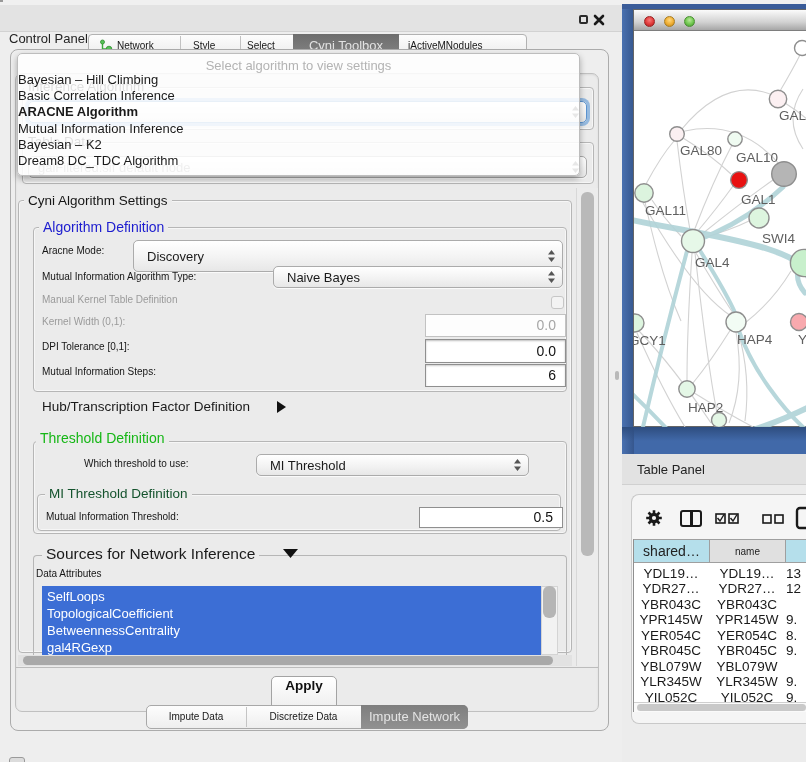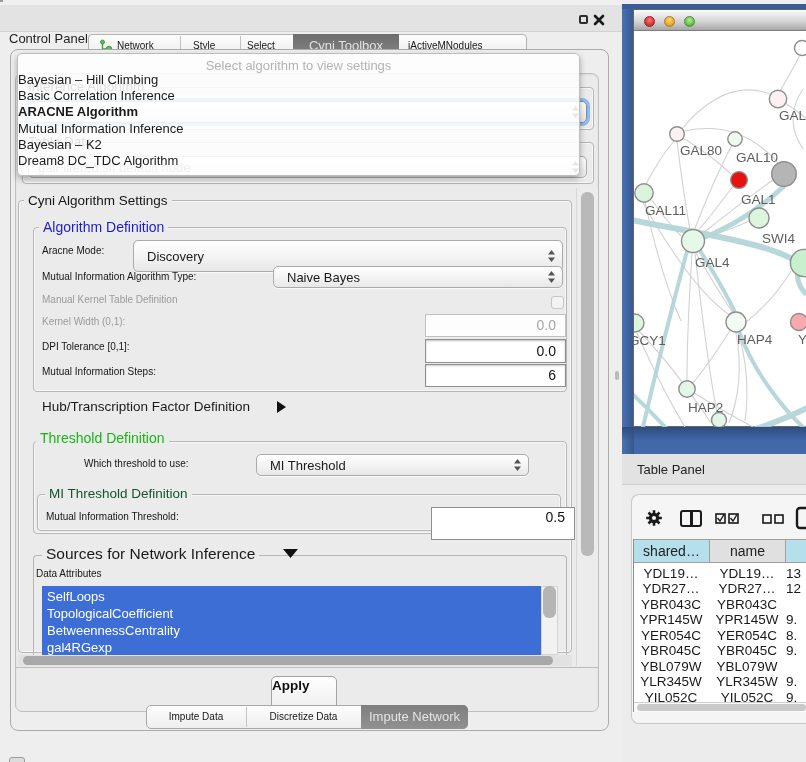--- a/index.html
+++ b/index.html
@@ -117,42 +117,42 @@
 <div class="abs b13" style="left:84px;top:458px;">Which threshold to use:</div>
 <div class="combo" style="left:256px;top:454px;width:273px;height:22px;">
   <span class="ct">MI Threshold</span>
   <svg class="arr" width="9" height="14" viewBox="0 0 9 14">
         <path d="M4.5 1 L8 5.4 L1 5.4 Z M4.5 13 L8 8.6 L1 8.6 Z" fill="#555"></path>
       </svg>
 </div>
 <div class="grp" style="left:37px;top:494px;width:524px;height:37px;"></div>
 <div class="grplbl" style="left:45px;top:487px;color:#14532d;">MI Threshold Definition</div>
 <div class="abs b13" style="left:46px;top:511px;">Mutual Information Threshold:</div>
-<div class="field" style="left:431px;top:507px;width:144px;height:33px;line-height:19px;">0.5</div>
+<div class="field" style="left:419px;top:507px;width:144px;height:21px;line-height:19px;">0.5</div>
 
 <div class="grp" style="left:33px;top:555px;width:534px;height:100px;border-bottom:none;border-radius:4px 4px 0 0;box-shadow:none;"></div>
 <div class="grplbl" style="left:42px;top:546px;color:#1a1a1a;font-size:15.5px;font-weight:normal;line-height:15px;">Sources for Network Inference</div>
 <svg class="abs" style="left:282px;top:547px;" width="17" height="12" viewBox="0 0 17 12">
       <path d="M1 2 L16 2 L8.5 11 Z" fill="#111"></path>
     </svg>
 <div class="abs b13" style="left:36px;top:568px;">Data Attributes</div>
 
 <div class="abs" style="left:42px;top:586px;width:499px;height:69px;background:#3c6ed5;"></div>
 <div class="abs" style="left:47px;top:588px;font-size:13px;color:#fff;line-height:17px;">SelfLoops<br>TopologicalCoefficient<br>BetweennessCentrality<br>gal4RGexp</div>
 <div class="abs" style="left:541px;top:586px;width:17px;height:69px;background:#f2f2f2;border:1px solid #d4d4d4;"></div>
 <div class="abs" style="left:543px;top:586px;width:13px;height:32px;background:#b5b5b5;border-radius:6px;"></div>
 
 <div class="abs" style="left:18px;top:655px;width:554px;height:11px;background:#e2e2e2;"></div>
 <div class="abs" style="left:23px;top:656px;width:530px;height:9px;background:#a9a9a9;border-radius:5px;"></div>
 
 <div class="abs" style="left:576px;top:188px;width:22px;height:478px;background:#ececec;border-left:1px solid #d8d8d8;"></div>
 <div class="abs" style="left:581px;top:192px;width:13px;height:364px;background:#b9b9b9;border-radius:6px;"></div>
 <div class="abs" style="left:16px;top:667px;width:582px;height:1px;background:#bcbcbc;"></div>
 
-<div class="abs" style="left:271px;top:676px;width:66px;height:36px;background:linear-gradient(#ffffff,#ededed);border:1px solid #a3a3a3;border-radius:5px;text-align:left;line-height:18px;font-size:13.5px;font-weight:bold;color:#111;">Apply</div>
+<div class="abs" style="left:271px;top:676px;width:66px;height:36px;background:linear-gradient(#ffffff,#ededed);border:1px solid #a3a3a3;border-radius:5px;text-align:center;line-height:18px;font-size:13.5px;font-weight:bold;color:#111;">Apply</div>
 
 <div class="abs" style="left:146px;top:705px;width:322px;height:24px;background:linear-gradient(#fdfdfd,#eeeeee);border:1px solid #a8a8a8;border-radius:5px;"></div>
 <div class="abs" style="left:246px;top:707px;width:1px;height:20px;background:#c4c4c4;"></div>
 <div class="abs" style="left:361px;top:705px;width:107px;height:24px;background:linear-gradient(#7e7e7e,#919191);border-radius:0 5px 5px 0;"></div>
 <div class="abs b13" style="left:146px;top:705px;width:100px;height:24px;line-height:24px;text-align:center;">Impute Data</div>
 <div class="abs b13" style="left:246px;top:705px;width:115px;height:24px;line-height:24px;text-align:center;">Discretize Data</div>
 <div class="abs" style="left:361px;top:705px;width:107px;height:24px;line-height:24px;text-align:center;font-size:13px;color:#e4e4e4;">Impute Network</div>
 
 <div class="abs" style="left:9px;top:757px;width:16px;height:8px;background:#dcdcdc;border:1px solid #9a9a9a;border-radius:3px 3px 0 0;"></div>
 
@@ -270,21 +270,21 @@
  <g fill="none" stroke="#1a1a1a" stroke-width="1.6">
   <rect x="1" y="1" width="8" height="8"></rect>
         <rect x="13" y="1" width="8" height="8"></rect>
  </g>
 </svg>
 <svg class="abs" style="left:795px;top:506px;" width="12" height="24" viewBox="0 0 12 24">
  <rect x="2" y="2" width="14" height="20" rx="3" fill="none" stroke="#1a1a1a" stroke-width="2.4"></rect>
 </svg>
 
 <div class="abs" style="left:633px;top:539px;width:76px;height:24px;background:#b5dfeb;border:1px solid #9f9f9f;border-right:none;text-align:center;line-height:23px;font-size:14px;color:#222;">shared…</div>
-<div class="abs" style="left:709px;top:539px;width:76px;height:24px;background:#e0e0e0;border:1px solid #9f9f9f;border-right:none;text-align:center;line-height:23px;font-size:14px;color:#222;">name</div>
+<div class="abs" style="left:709px;top:539px;width:76px;height:24px;background:#e0e0e0;border:1px solid #9f9f9f;border-right:none;text-align:center;line-height:23px;font-size:10px;color:#222;">name</div>
 <div class="abs" style="left:785px;top:539px;width:21px;height:24px;background:#b5dfeb;border:1px solid #9f9f9f;border-right:none;"></div>
 <div class="abs" style="left:633px;top:563px;width:173px;height:139px;background:#fff;"></div>
 <div class="abs" style="left:633px;top:566px;width:76px;height:136px;text-align:center;font-size:13.5px;color:#1a1a1a;line-height:15.45px;">YDL19…<br>YDR27…<br>YBR043C<br>YPR145W<br>YER054C<br>YBR045C<br>YBL079W<br>YLR345W<br>YIL052C</div>
 <div class="abs" style="left:709px;top:566px;width:76px;height:136px;text-align:center;font-size:13.5px;color:#1a1a1a;line-height:15.45px;">YDL19…<br>YDR27…<br>YBR043C<br>YPR145W<br>YER054C<br>YBR045C<br>YBL079W<br>YLR345W<br>YIL052C</div>
 <div class="abs" style="left:786px;top:566px;width:30px;height:136px;font-size:13.5px;color:#1a1a1a;line-height:15.45px;">13<br>12<br>&nbsp;<br>9.<br>8.<br>9.<br>&nbsp;<br>9.<br>9.</div>
 
 <div class="abs" style="left:633px;top:702px;width:173px;height:10px;background:#fafafa;border-top:1px solid #cfcfcf;"></div>
 <div class="abs" style="left:637px;top:703.5px;width:169px;height:7px;background:#c9c9c9;border-radius:4px;"></div>
 <div class="abs" style="left:633px;top:539px;width:1px;height:173px;background:#8f8f8f;"></div>
 

